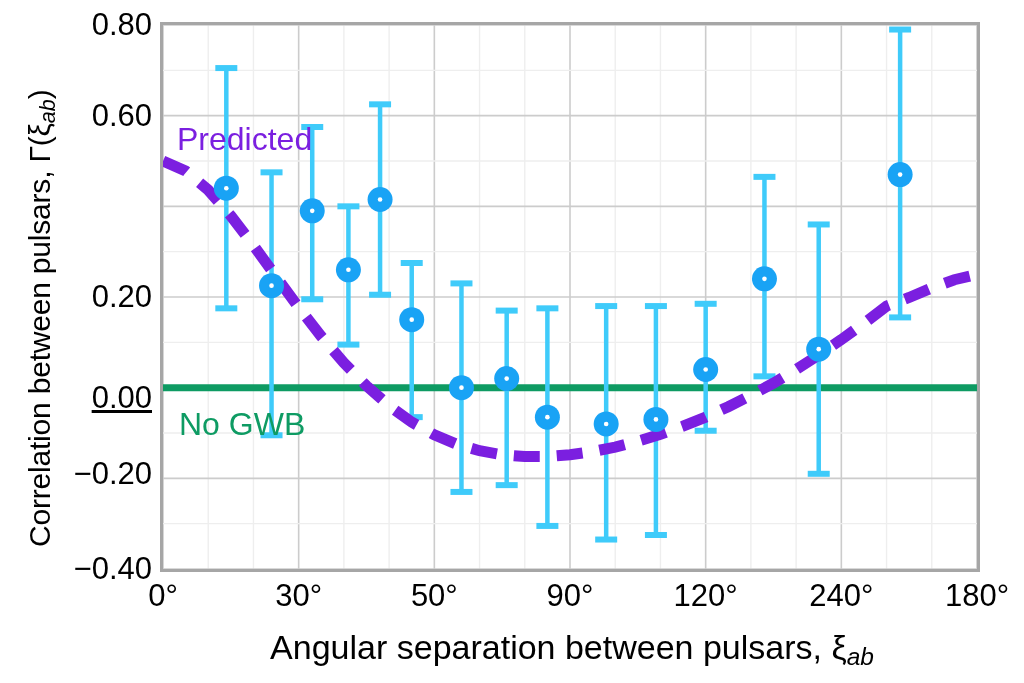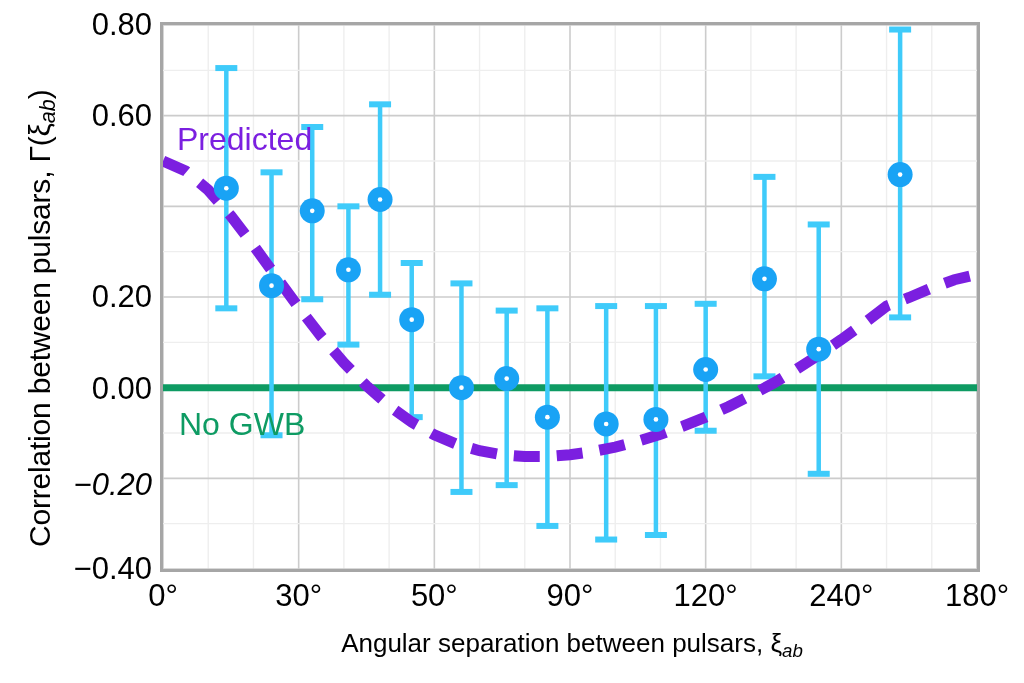--- a/index.html
+++ b/index.html
@@ -9,21 +9,21 @@
 
   
   #ylabel{
     position:absolute;left:-258px;top:299px;width:600px;
     transform:rotate(-90deg);transform-origin:center center;
     text-align:center;font-size:30px;letter-spacing:-0.2px;
     white-space:nowrap;
   }
   #xlabel{
     position:absolute;left:160px;top:628px;width:824px;
-    text-align:center;font-size:26px;white-space:nowrap;
+    text-align:center;font-size:34px;white-space:nowrap;
   }
   .sub{font-size:0.72em;font-style:italic;vertical-align:-0.25em;letter-spacing:0;}
 
   
   .ytick{position:absolute;right:0;width:140px;text-align:right;
          font-size:31px;line-height:1;white-space:nowrap;}
   #yticks{position:absolute;left:4px;top:0;width:148px;height:683px;}
   .xtick{position:absolute;top:580px;font-size:31px;line-height:1;
          text-align:center;white-space:nowrap;transform:translateX(-50%);}
 
@@ -39,22 +39,22 @@
 </style>
 </head>
 <body>
 
 <div id="fig">
 
   <div id="yticks">
       <div class="ytick" style="top: 9px;">0.80</div>
       <div class="ytick" style="top: 99.6667px;">0.60</div>
       <div class="ytick" style="top: 281px;">0.20</div>
-      <div class="ytick" style="top: 373px;">0.00</div>
-      <div class="ytick" style="top: 469px; font-style: italic;">−0.20</div>
+      <div class="ytick" style="top: 382px; text-decoration: underline;">0.00</div>
+      <div class="ytick" style="top: 458px;">−0.20</div>
       <div class="ytick" style="top: 553px;">−0.40</div>
     </div>
 
   <div id="ylabel">
     <span>Correlation between pulsars, Γ(</span><span>ξ</span><span class="sub">ab</span><span>)</span>
   </div>
 
   <div id="plot">
     <div id="inner">
       <svg class="layer" id="grid-layer" preserveAspectRatio="none" viewBox="0 0 814 544">

